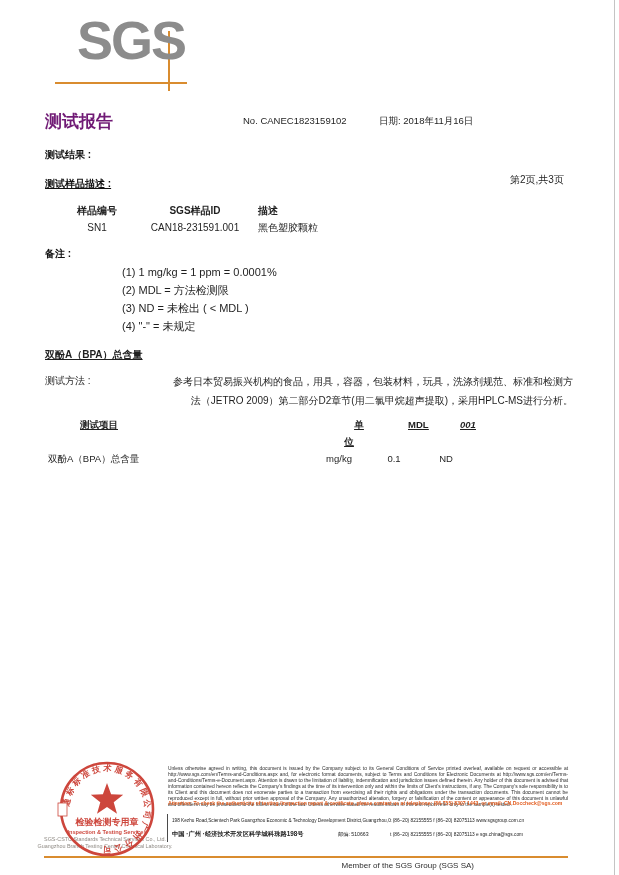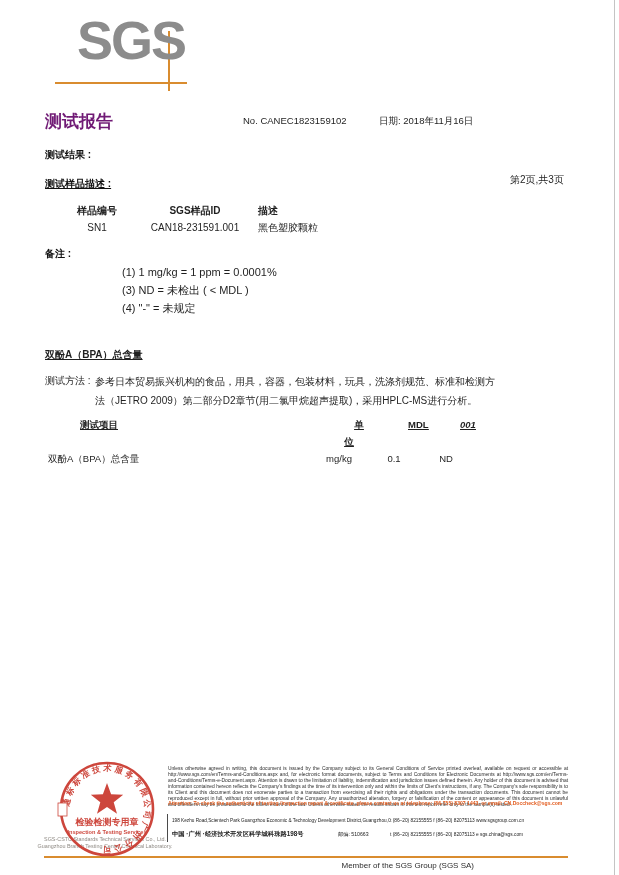--- a/index.html
+++ b/index.html
@@ -30,21 +30,21 @@
   .sample-table .c1 { width:78px; text-align:center; }
   .sample-table .c2 { width:118px; text-align:center; }
   .sample-table .c3 { width:104px; text-align:left; padding-left:4px; }
   .sample-table .th { font-weight:bold; }
 
   .notes-label { position:absolute; left:45px; top:247px; }
   .notes-list { position:absolute; left:95px; top:263px; font-size:11px; line-height:18px;margin-left:27px; }
 
   .bpa-heading { position:absolute; left:45px; top:348px; font-size:10px; font-weight:bold; text-decoration:underline; }
   .method-label { position:absolute; left:45px; top:374px; font-size:10px; }
-  .method-text { position:absolute; left:95px; top:372px; width:478px; font-size:10px; line-height:19px; }
+  .method-text { position:absolute; left:95px; top:372px; width:478px; font-size:10px; line-height:19px;text-align:right; }
 
   .result-table { position:absolute; left:48px; top:416px; width:430px; font-size:9.5px; }
   .result-table .tr { display:flex; line-height:17px; }
   .result-table .item { width:262px; text-align:left; }
   .result-table .th .item { padding-left:12px; }
   .result-table .unit { width:58px; text-align:center; }
   .result-table .mdl { width:52px; text-align:center; }
   .result-table .r001 { width:52px; text-align:center; }
   .result-table .th span { text-decoration:underline; font-weight:bold;padding-left:20px; }
   .result-table .th .r001 span { font-style:italic; }
@@ -96,20 +96,21 @@
     <div class="tr">
       <span class="c1">SN1</span>
       <span class="c2">CAN18-231591.001</span>
       <span class="c3">黑色塑胶颗粒</span>
     </div>
   </div>
 
   <div class="lbl notes-label">备注 :</div>
   <div class="notes-list">
     <div>(1) 1 mg/kg = 1 ppm = 0.0001%</div>
+    <div>(2) MDL = 方法检测限</div>
     <div>(3) ND = 未检出 ( &lt; MDL )</div>
     <div>(4) "-" = 未规定</div>
   </div>
 
   <div class="bpa-heading">双酚A（BPA）总含量</div>
   <div class="method-label">测试方法 :</div>
   <div class="method-text">
     <div>参考日本贸易振兴机构的食品，用具，容器，包装材料，玩具，洗涤剂规范、标准和检测方</div>
     <div>法（JETRO 2009）第二部分D2章节(用二氯甲烷超声提取)，采用HPLC-MS进行分析。</div>
   </div>

